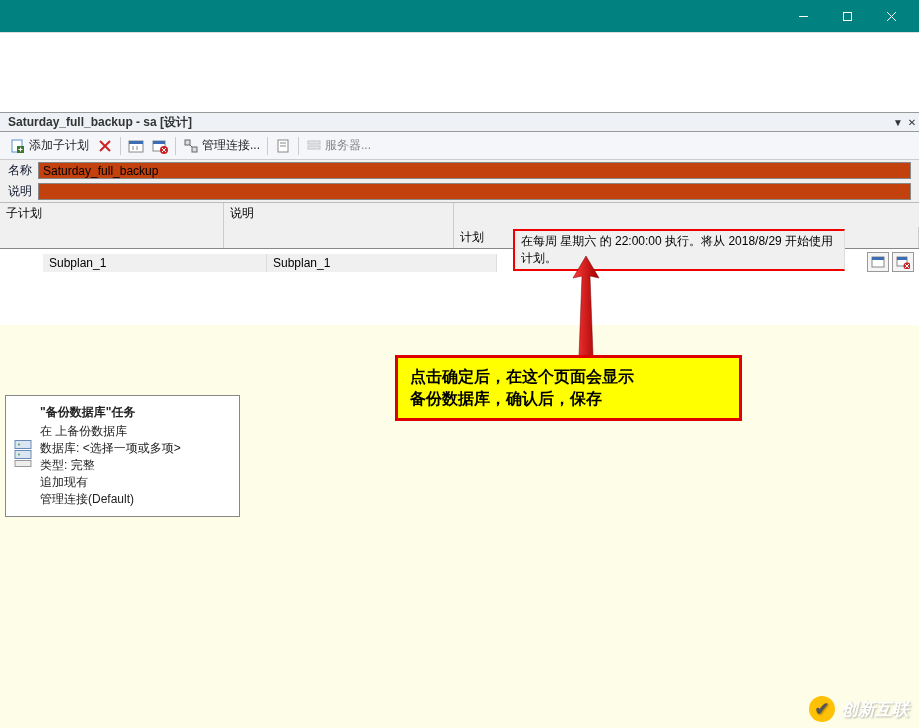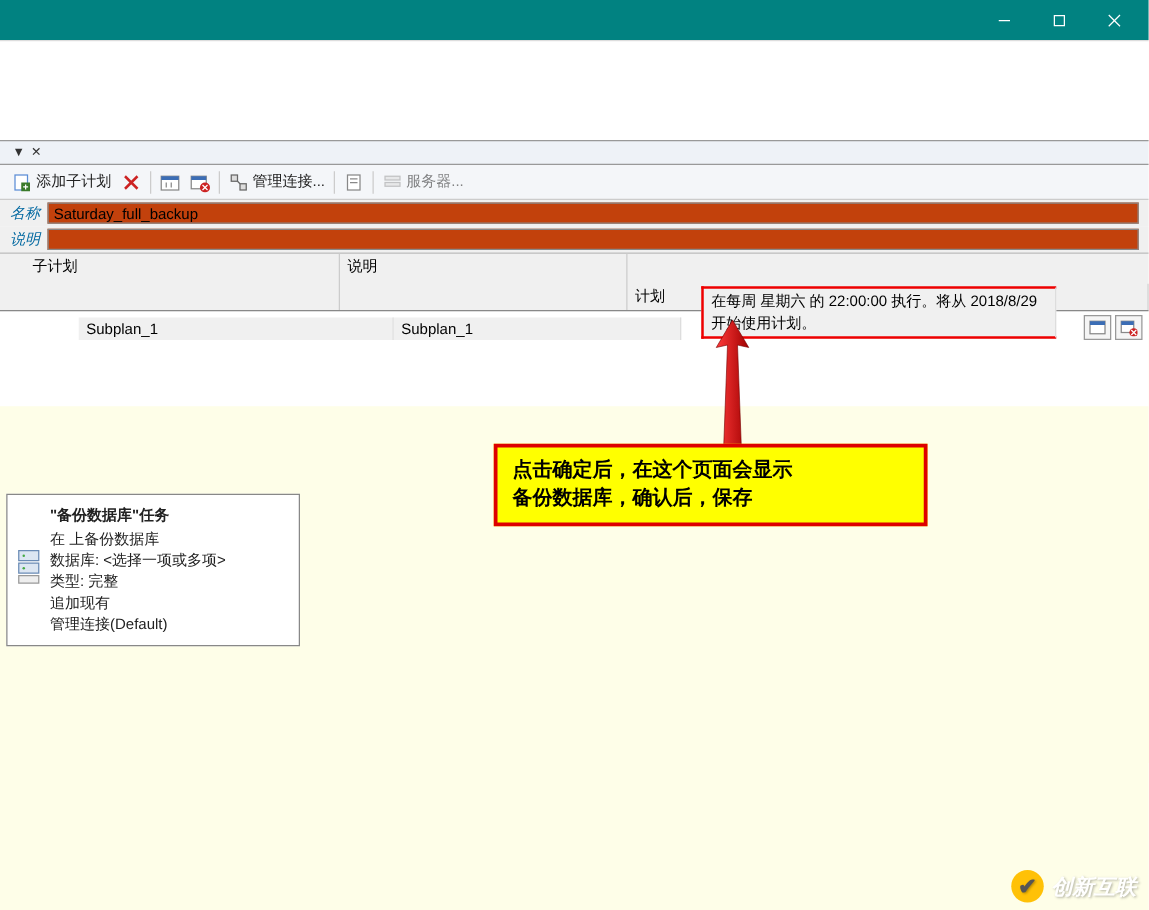--- a/index.html
+++ b/index.html
@@ -14,28 +14,28 @@
 .tab-header { display: flex; align-items: center; background: #eef2f7; height: 20px; padding-left: 8px; border-top: 1px solid #999; border-bottom: 1px solid #999; }
 .tab-header .title { font-size: 12px; font-weight: bold; color: #333; flex: 1; }
 .tab-header .ctrl { width: 14px; text-align: center; font-size: 10px; color: #333; cursor: pointer; }
 
 .toolbar { height: 28px; background: #f4f6f9; border-bottom: 1px solid #ccc; display: flex; align-items: center; padding: 0 6px; font-size: 12px; color: #222; gap: 0; }
 .toolbar .sep { width: 1px; height: 18px; background: #ccc; margin: 0 3px; }
 .toolbar .item { display: flex; align-items: center; gap: 3px; padding: 1px 4px; cursor: pointer; }
 .icon16 { width: 16px; height: 16px; display: inline-flex; align-items: center; justify-content: center; }
 
 .form-row { display: flex; align-items: center; padding: 2px 8px; background: #f0f0f0; }
-.form-row label { width: 30px; font-size: 12px; color: #0369a1; font-style: italic; }
+.form-row label { width: 30px; font-size: 12px; color: #0f172a; }
 .form-row input { flex: 1; height: 17px; font-size: 12px; padding: 1px 4px; border: 1px solid #888; background: #c2410c; }
 
 .grid-header { display: flex; background: #f0f0f0; border-top: 1px solid #bbb; border-bottom: 1px solid #888; font-size: 12px; }
 .grid-header .col { padding: 2px 6px; border-right: 1px solid #ccc; }
 .grid-row { display: flex; font-size: 12px; align-items: flex-end; height: 23px; padding-left: 43px; }
 .grid-row .cell { padding: 2px 6px; border-right: 1px solid #ddd; background: #f0f0f0; }
-.col-sub { width: 252px; margin-left: 20px; }
+.col-sub { width: 224px; }
 .col-desc { width: 230px; }
 .col-plan { flex: 1; margin-top: 24px; }
 .col-btns { width: 58px; display:flex; gap:3px; align-items:center; justify-content:center; }
 .plan-highlight { border: 2px solid #e00; margin: 1px 16px; }
 .cal-btn { width: 22px; height: 20px; border: 1px solid #999; background: #f5f5f5; display: inline-flex; align-items: center; justify-content: center; cursor:pointer; }
 
 .lower { background: #fefee8; position: absolute; top: 325px; left: 0; right: 0; bottom: 0; }
 
 .task-box { position: absolute; top: 70px; left: 5px; width: 235px; border: 1px solid #888; background: #fff; padding: 8px 10px 8px 34px; font-size: 12px; line-height: 17px; color: #222; }
 .task-box .title { font-weight: bold; margin-bottom: 2px; }
@@ -65,20 +65,21 @@
       <svg viewBox="0 0 11 11">
         <line x1="1" y1="1" x2="10" y2="10"></line>
         <line x1="10" y1="1" x2="1" y2="10"></line>
       </svg>
     </div>
 </div>
 
 <div class="blank-area"></div>
 
 <div class="tab-header">
+  <span class="title">Saturday_full_backup - sa [设计]</span>
   <span class="ctrl">▼</span>
   <span class="ctrl">✕</span>
 </div>
 
 <div class="toolbar">
   <span class="item">
     <span class="icon16">
         <svg width="16" height="16">
           <rect x="2" y="2" width="10" height="12" fill="#fff" stroke="#5b8dd6"></rect>
           <rect x="7" y="8" width="7" height="7" fill="#3a7a2a"></rect>

